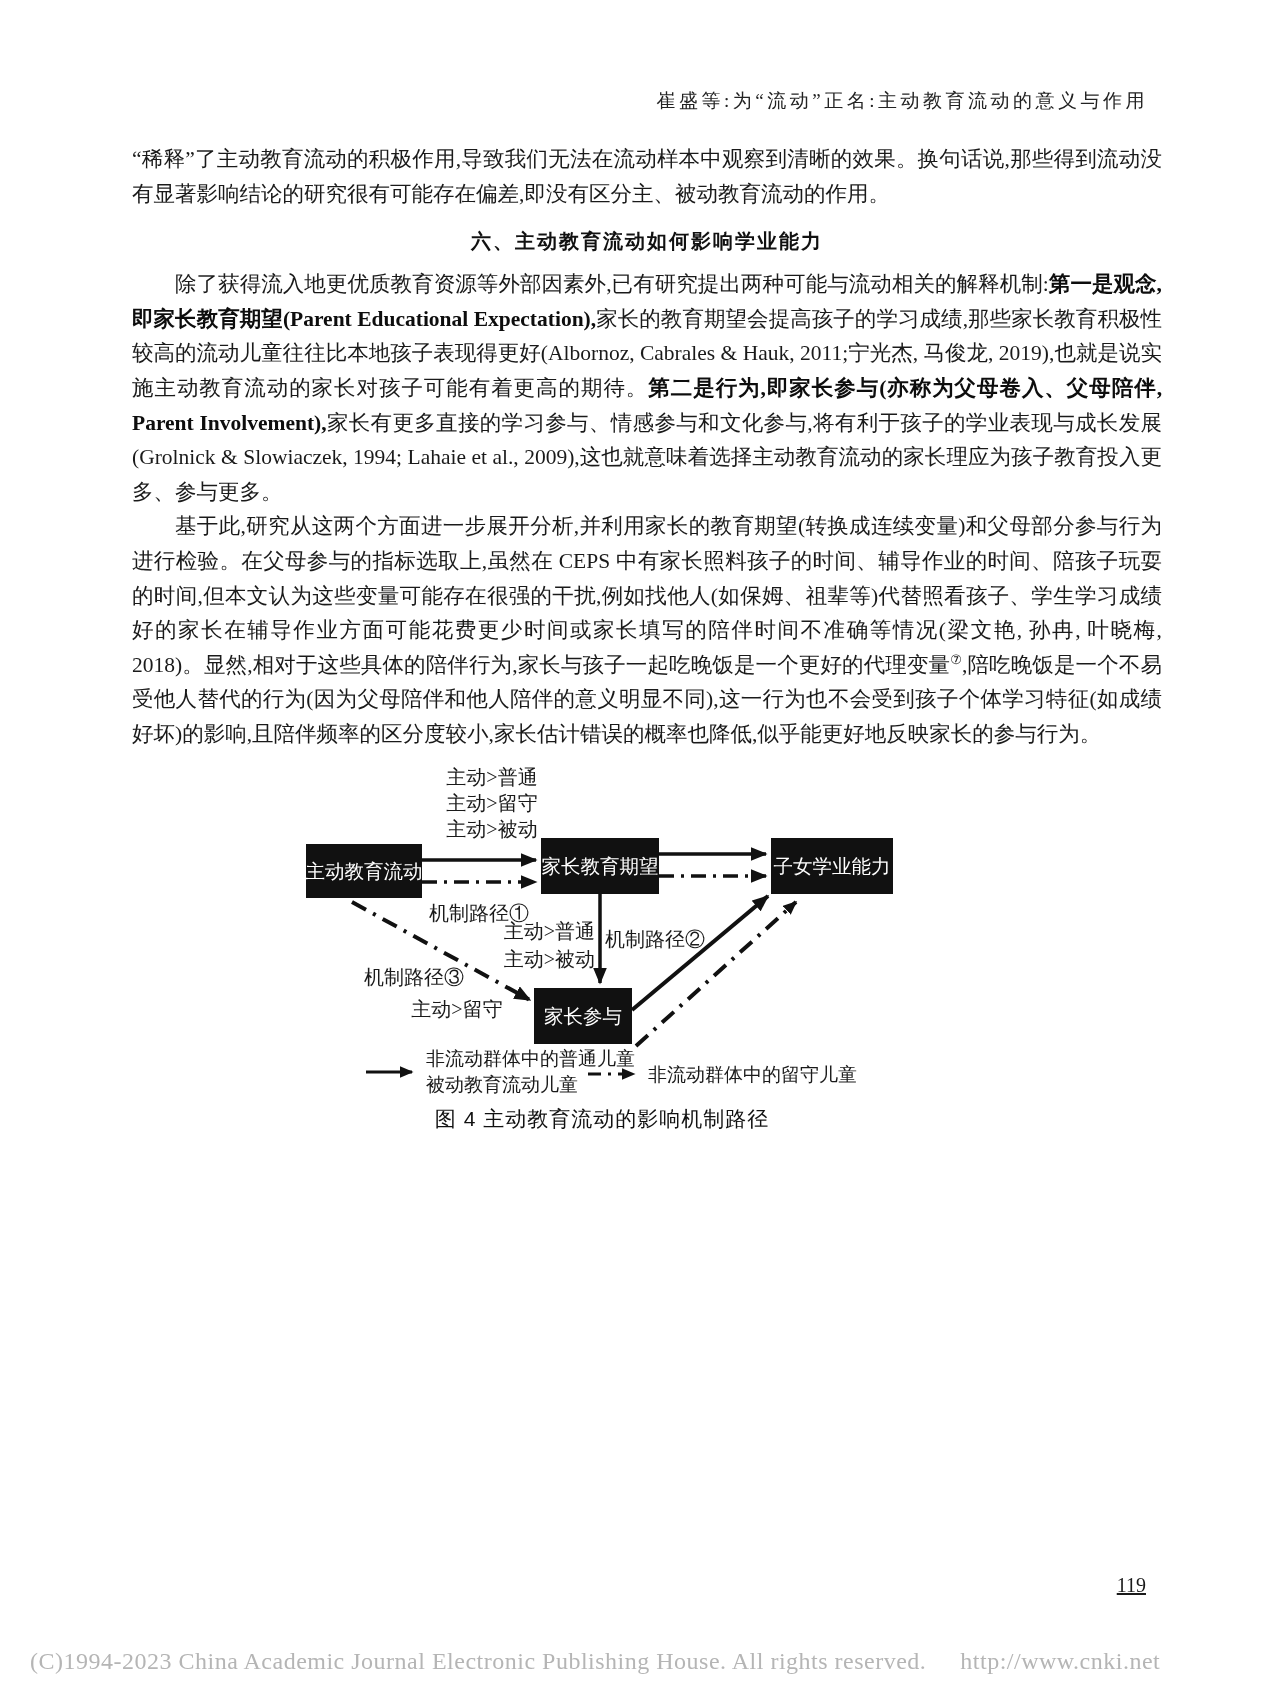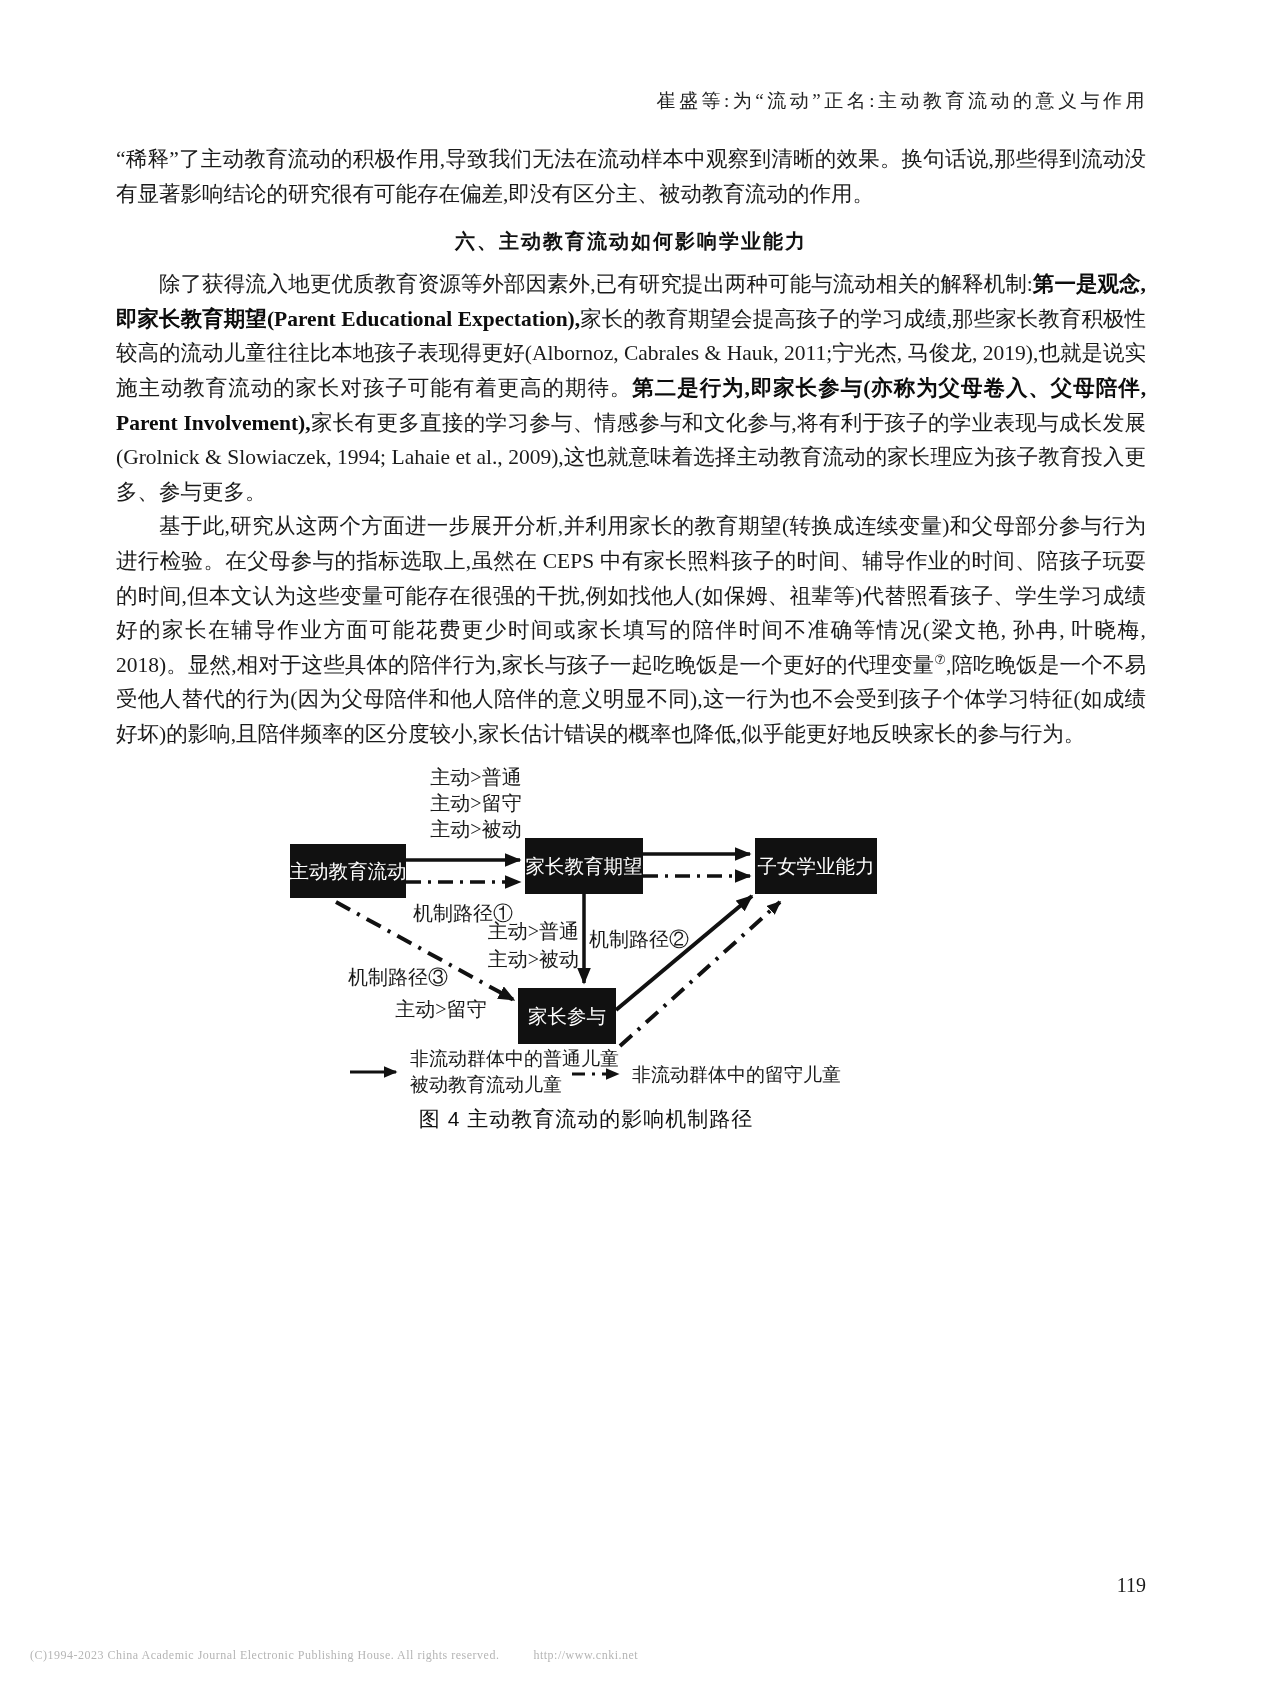--- a/index.html
+++ b/index.html
@@ -15,21 +15,21 @@
   .running-header{
     position:absolute;
     top:88px;right:118px;
     font-size:19px;
     letter-spacing:3.5px;
     color:#222222;
     white-space:nowrap;
   }
   .content{
     position:absolute;
-    top:142px;left:116px;
+    top:142px;left:132px;
     width:1030px;
     font-size:21.5px;
     line-height:34.6px;
     text-align:justify;
   }
   .content p{margin:0;}
   p.indent{text-indent:2em;}
   h2.section-heading{
     font-family:"Liberation Sans","DejaVu Sans",sans-serif;
     font-size:20px;
@@ -81,25 +81,26 @@
   .node-label{
     font-family:"Liberation Sans","DejaVu Sans",sans-serif;
     font-size:19.5px;
     fill:#ffffff;
   }
   .page-number{
     position:absolute;
     top:1574px;right:120px;
     font-size:20px;
     color:#1a1a1a;
+    text-decoration:underline;
   }
   .footer{
     position:absolute;
     top:1648px;left:30px;
-    font-size:12px;
+    font-size:24px;
     color:#b5b5b5;
     letter-spacing:0.5px;
     white-space:nowrap;
   }
   .footer .url{margin-left:34px;}
 </style>
 </head>
 <body>
 
 <div class="page">

